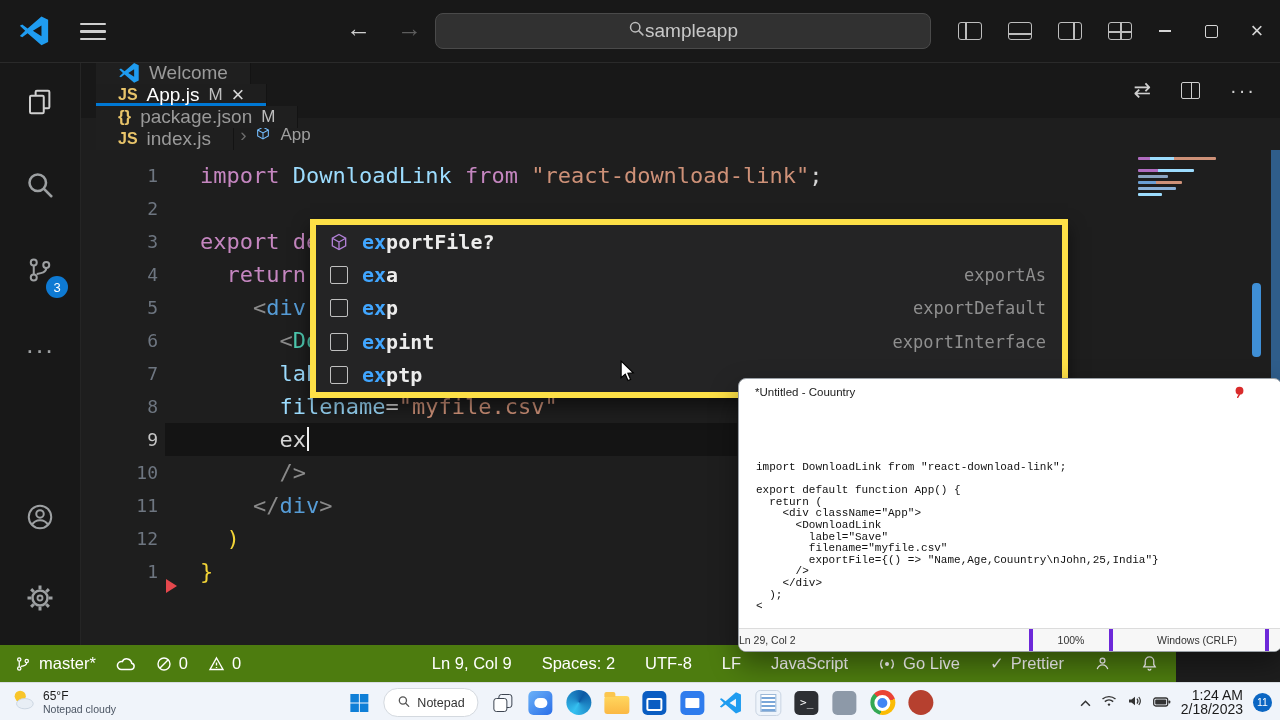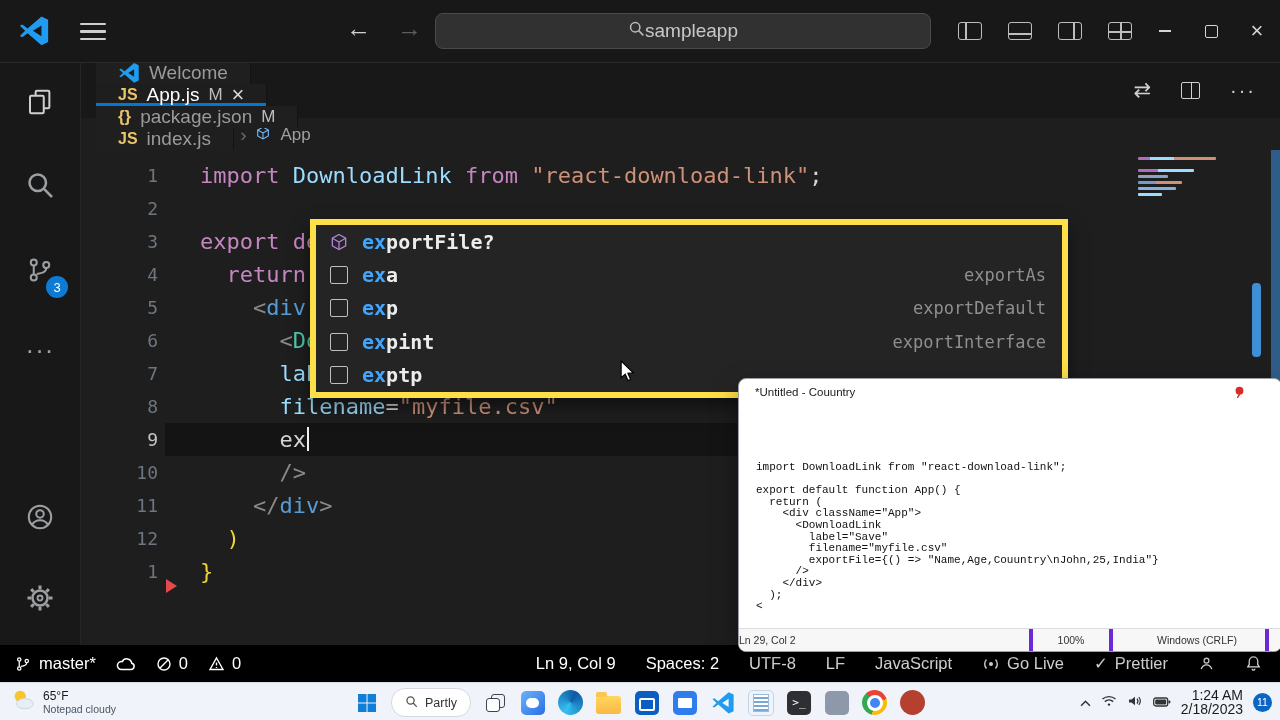--- a/index.html
+++ b/index.html
@@ -97,21 +97,21 @@
   .np-body{position:absolute;left:0;top:56px;right:0;bottom:22px;padding:16px 0 0 17px;
            font-family:"Liberation Mono",monospace;font-size:11px;line-height:11.6px;color:#101010;
            white-space:pre;overflow:hidden;}
   .np-status{position:absolute;left:0;bottom:0;right:0;height:22px;background:#f7f7f7;border-top:1px solid #dcdcdc;
              display:flex;align-items:center;font-size:10.5px;color:#333;}
   .np-st{border-left:4px solid #6d28d9;height:100%;display:flex;align-items:center;justify-content:center;flex:none;}
   .np-st1{width:290px;border-left:none;justify-content:flex-start;}
   .np-st2{width:76px;} .np-st3{width:136px;padding-left:16px;} .np-st4{width:90px;}
 
   
-  .statusbar{position:absolute;left:0;top:645px;width:1280px;height:37px;background:#000000;display:flex;
+  .statusbar{position:absolute;left:0;top:645px;width:1176px;height:37px;background:#4d7c0f;display:flex;
              align-items:center;color:#fff;font-size:16.5px;z-index:10;padding:0 14px;box-sizing:border-box;gap:20px;}
   .sb-item{display:flex;align-items:center;gap:7px;white-space:nowrap;}
   .sb-right{margin-left:auto;display:flex;align-items:center;gap:30px;padding-right:4px;}
 
   
   .taskbar{position:absolute;left:0;top:682px;width:1280px;height:38px;background:#f0f4fa;
            border-top:1px solid #d8dde3;z-index:30;}
   .tb-weather{position:absolute;left:10px;top:4px;display:flex;align-items:center;gap:7px;}
   .tb-w-temp{font-size:12px;color:#1c1c1c;line-height:14px;}
   .tb-w-cond{font-size:10.5px;color:#4b5563;line-height:12px;}
@@ -474,21 +474,21 @@
               <rect x="3" y="12.5" width="8.5" height="8.5"></rect>
               <rect x="12.5" y="12.5" width="8.5" height="8.5"></rect>
             </g>
           </svg>
         </div>
         <div class="tb-search">
           <span><svg width="13" height="13" viewBox="0 0 20 20">
               <circle cx="8.5" cy="8.5" r="5.5" fill="none" stroke="#555" stroke-width="2"></circle>
               <line x1="12.8" y1="12.8" x2="17.5" y2="17.5" stroke="#555" stroke-width="2" stroke-linecap="round"></line>
             </svg></span>
-          <span class="tb-search-txt">Partly</span>
+          <span class="tb-search-txt">Notepad</span>
         </div>
         <div class="tb-app tv">
           <span class="tv-b"></span>
           <span class="tv-a"></span>
         </div>
         <div class="tb-app">
           <div class="tile" style="background:linear-gradient(135deg,#6bb2f8,#2a6ee8)">
             <div class="bubble"></div>
           </div>
         </div>

